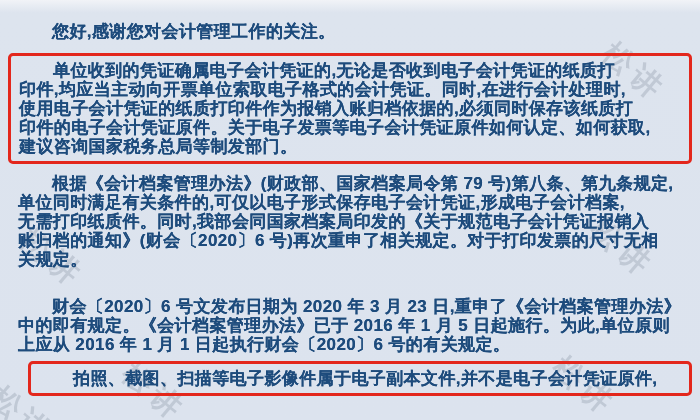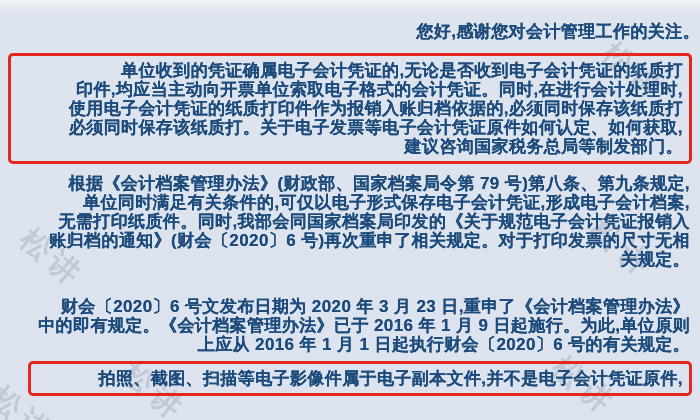--- a/index.html
+++ b/index.html
@@ -18,21 +18,20 @@
     z-index: 2;
     padding-top: 22px;
   }
   .line {
     white-space: nowrap;
     font-size: 17px;
     line-height: 19px;
     height: 19px;
     letter-spacing: 0.4px;
     text-shadow: 0 0 0.4px #1d4b7c;
-    text-align: right;
   }
   .indent { text-indent: 34px; }
   .greeting {
     padding-left: 18px;
     margin-bottom: 12px;
   }
   .para { padding: 0 10px 0 18px; }
   .para-2 { margin-top: 10px; }
   .para-3 { margin-top: 28px; }
   .redbox {
@@ -73,35 +72,35 @@
   </div>
 
   <div class="content">
 
     <div class="line indent greeting">您好,感谢您对会计管理工作的关注。</div>
 
     <div class="redbox">
       <div class="line indent">单位收到的凭证确属电子会计凭证的,无论是否收到电子会计凭证的纸质打</div>
       <div class="line">印件,均应当主动向开票单位索取电子格式的会计凭证。同时,在进行会计处理时,</div>
       <div class="line">使用电子会计凭证的纸质打印件作为报销入账归档依据的,必须同时保存该纸质打</div>
-      <div class="line">必须同时保存该纸质打。关于电子发票等电子会计凭证原件如何认定、如何获取,</div>
+      <div class="line">印件的电子会计凭证原件。关于电子发票等电子会计凭证原件如何认定、如何获取,</div>
       <div class="line">建议咨询国家税务总局等制发部门。</div>
     </div>
 
     <div class="para para-2">
       <div class="line indent">根据《会计档案管理办法》(财政部、国家档案局令第 79 号)第八条、第九条规定,</div>
       <div class="line">单位同时满足有关条件的,可仅以电子形式保存电子会计凭证,形成电子会计档案,</div>
       <div class="line">无需打印纸质件。同时,我部会同国家档案局印发的《关于规范电子会计凭证报销入</div>
       <div class="line">账归档的通知》(财会〔2020〕6 号)再次重申了相关规定。对于打印发票的尺寸无相</div>
       <div class="line">关规定。</div>
     </div>
 
     <div class="para para-3">
       <div class="line indent">财会〔2020〕6 号文发布日期为 2020 年 3 月 23 日,重申了《会计档案管理办法》</div>
-      <div class="line">中的即有规定。《会计档案管理办法》已于 2016 年 1 月 9 日起施行。为此,单位原则</div>
+      <div class="line">中的即有规定。《会计档案管理办法》已于 2016 年 1 月 5 日起施行。为此,单位原则</div>
       <div class="line">上应从 2016 年 1 月 1 日起执行财会〔2020〕6 号的有关规定。</div>
     </div>
 
     <div class="redbox box-2">
       <div class="line indent">拍照、截图、扫描等电子影像件属于电子副本文件,并不是电子会计凭证原件,</div>
     </div>
 
   </div>
 </div>
 

